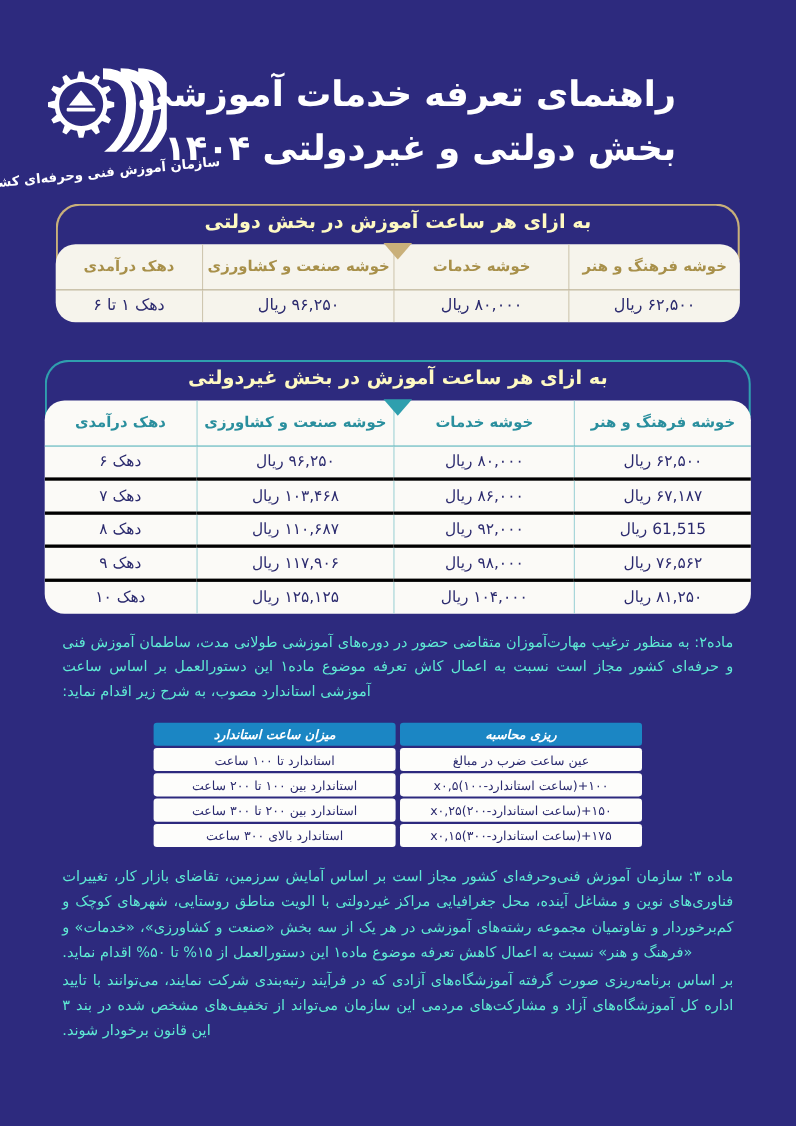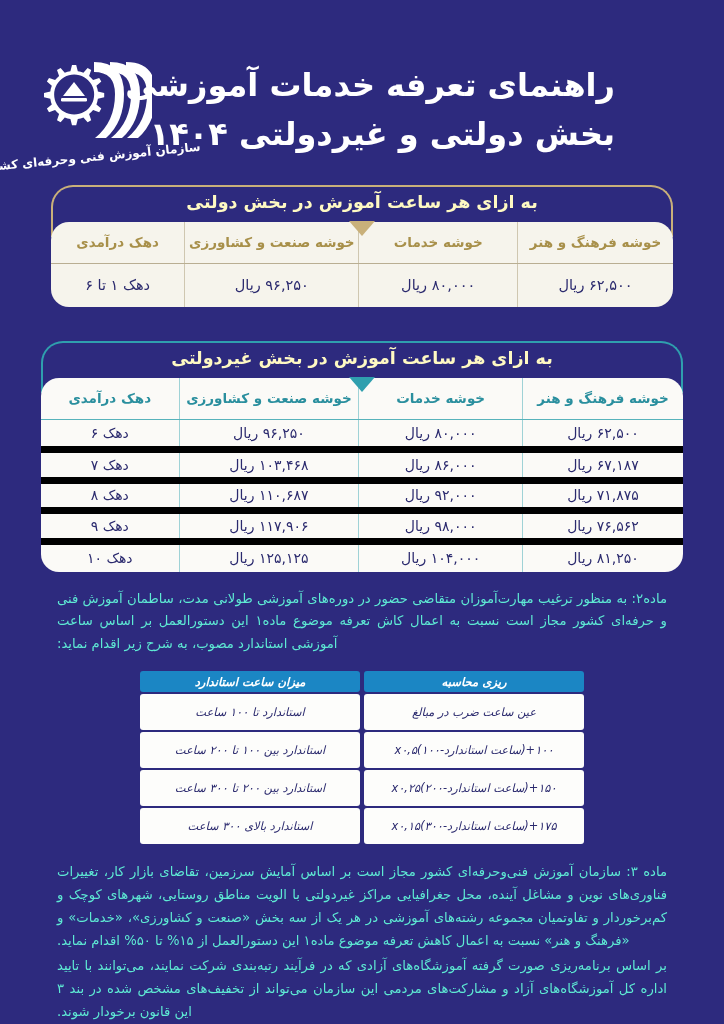--- a/index.html
+++ b/index.html
@@ -110,21 +110,21 @@
   #table-govt .hdr th{
     color:#a8904a;
     font-weight:bold;
     font-size:13.5px;
     height:41px;
     border-left:1px solid #cfc7b0;
     border-bottom:1px solid #b9ae92;
   }
   #table-govt .hdr th:last-child{ border-left:none; }
   #table-govt tbody td{
-    height:44px;
+    height:30px;
     font-size:14.5px;
     color:#2b2a6e;
     border-left:1px solid #cfc7b0;
   }
   #table-govt tbody td:last-child{ border-left:none; }
   .notch{
     position:absolute;
     width:0;height:0;
     border-left:13px solid transparent;
     border-right:13px solid transparent;
@@ -143,21 +143,21 @@
     height:41px;
     border-left:1px solid #9fd2d6;
     border-bottom:1.5px solid #57b3bb;
   }
   #table-nongovt .hdr th:last-child{ border-left:none; }
   #table-nongovt tbody td{
     height:30.5px;
     font-size:14px;
     color:#2b2a6e;
     border-left:1px solid #9fd2d6;
-    border-bottom:7px solid #000000;
+    border-bottom:3px solid #000000;
   }
   #table-nongovt tbody td:last-child{ border-left:none; }
   #table-nongovt tbody tr:last-child td{ border-bottom:none; }
 
   
   .para{
     width:610px;
     margin:0 auto;
     text-align:justify;
     text-align-last:left;
@@ -188,25 +188,24 @@
     font-weight:bold;
     height:21px;
     border-radius:3px;
     text-align:center;
     font-style:italic;
   }
   #table-formula td{
     background:#fdfdfb;
     color:#2b2a6e;
     font-size:11.4px;
-    height:36px;
+    height:21px;
     border-radius:3px;
     text-align:center;
     white-space:nowrap;
-    font-style:italic;
   }
   #table-formula td.calc{ direction:rtl; }
 </style>
 </head>
 <body>
 
 <div class="header">
 
   <div class="logo-block">
     <svg class="logo-mark" viewBox="0 0 118 82">
@@ -284,21 +283,21 @@
           <td>۹۶,۲۵۰ ریال</td>
           <td>دهک ۶</td>
         </tr>
         <tr>
           <td>۶۷,۱۸۷ ریال</td>
           <td>۸۶,۰۰۰ ریال</td>
           <td>۱۰۳,۴۶۸ ریال</td>
           <td>دهک ۷</td>
         </tr>
         <tr>
-          <td>۷۱,۸۷۵ ریال</td>
+          <td>61,515 ریال</td>
           <td>۹۲,۰۰۰ ریال</td>
           <td>۱۱۰,۶۸۷ ریال</td>
           <td>دهک ۸</td>
         </tr>
         <tr>
           <td>۷۶,۵۶۲ ریال</td>
           <td>۹۸,۰۰۰ ریال</td>
           <td>۱۱۷,۹۰۶ ریال</td>
           <td>دهک ۹</td>
         </tr>

